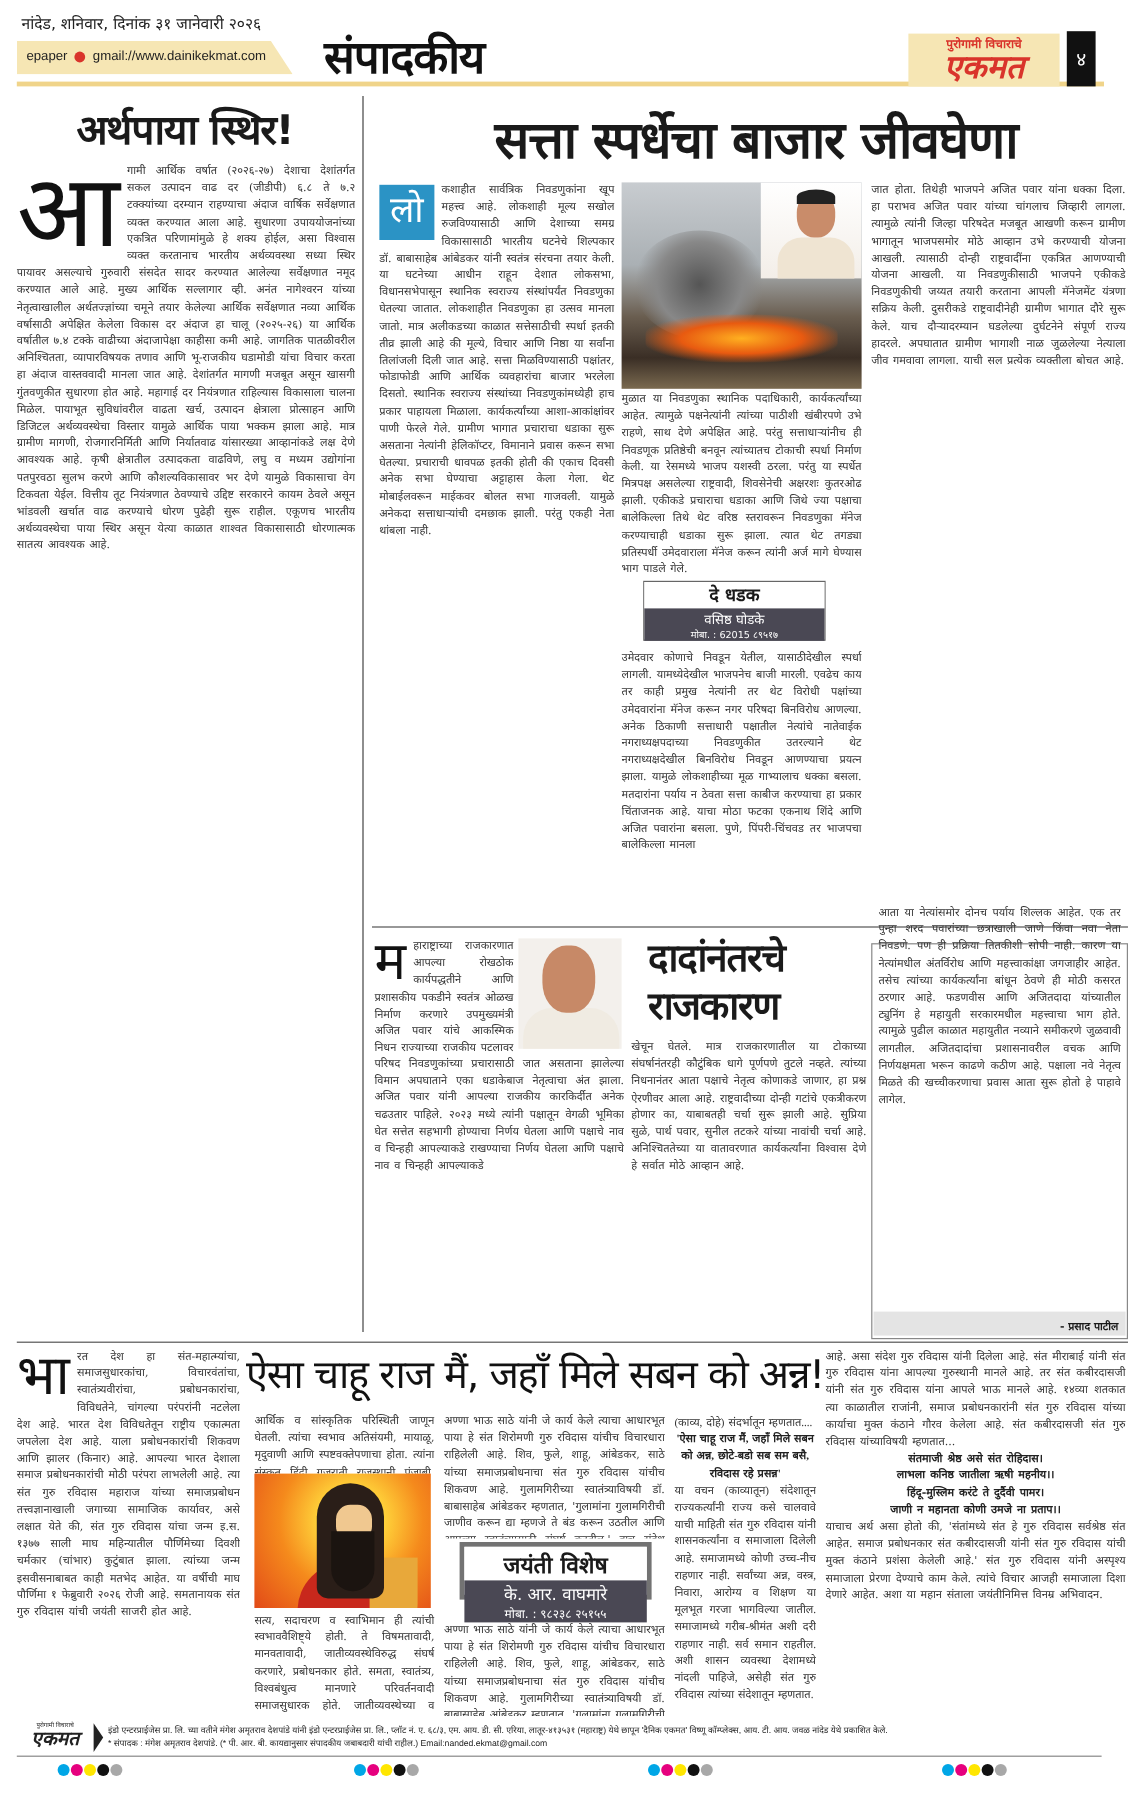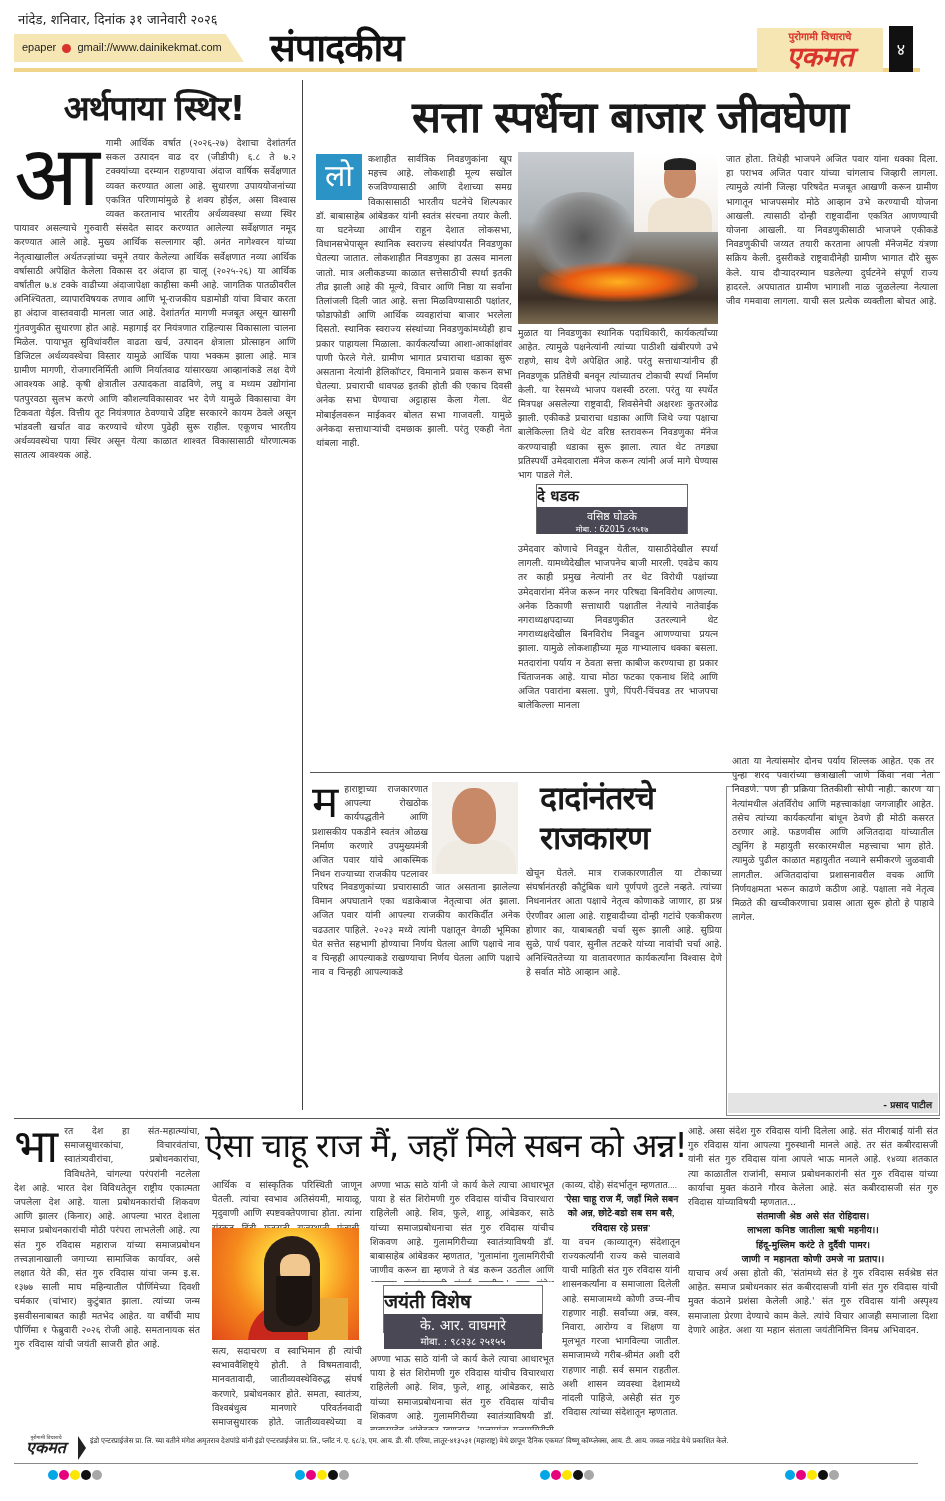--- a/index.html
+++ b/index.html
@@ -23,52 +23,52 @@
   .lede-box { float: left; width: 46px; height: 46px; background: #2b93c5; color: #fff; font-family: "DejaVu Sans", sans-serif; font-size: 30px; text-align: center; line-height: 44px; margin: 2px 6px 2px 0; }
   .main-headline { left: 330px; top: 86px; width: 600px; text-align: center; font-family: "DejaVu Sans", sans-serif; font-weight: bold; font-size: 43px; letter-spacing: -1px; }
   .photo-crash { left: 518px; top: 152px; width: 200px; height: 172px; background: linear-gradient(180deg,#c8ccd0 0%,#aab0b4 40%,#6a5e50 65%,#3a2e25 85%,#7a6a50 100%); overflow: hidden; }
   .photo-crash .smoke { position:absolute; left:10px; top:40px; width:110px; height:90px; border-radius:50%; background:radial-gradient(circle,#555 0%,#888 50%,transparent 75%); }
   .photo-crash .fire { position:absolute; left:20px; top:110px; width:160px; height:40px; border-radius:40%; background:radial-gradient(ellipse,#ffb020 0%,#e85a10 45%,transparent 75%); }
   .photo-inset { position:absolute; right:0; top:0; width:84px; height:80px; background: linear-gradient(180deg,#fff 0%,#f3eee8 100%); }
   .photo-inset .head { position:absolute; left:30px; top:8px; width:32px; height:38px; border-radius:45%; background:#c98c6a; }
   .photo-inset .hair { position:absolute; left:30px; top:6px; width:32px; height:12px; border-radius:50% 50% 0 0; background:#222; }
   .photo-inset .body { position:absolute; left:14px; top:46px; width:64px; height:34px; border-radius:20px 20px 0 0; background:#efe4d2; }
   .byline-box { left: 536px; top: 484px; width: 152px; height: 50px; border: 1px solid #666; }
-  .byline-title { height: 22px; text-align: left; font-family: "DejaVu Sans", sans-serif; font-weight: bold; font-size: 15px; background:#fff; }
+  .byline-title { height: 22px; text-align: center; font-family: "DejaVu Sans", sans-serif; font-weight: bold; font-size: 15px; background:#fff; }
   .byline-band { height: 27px; background: #4a4854; color: #fff; text-align: center; font-family: "DejaVu Sans", sans-serif; }
   .byline-name { font-size: 11px; padding-top: 1px; }
   .byline-phone { font-size: 8px; }
   .hrule { height: 1px; background: #555; }
   
   .ajit-photo { left: 432px; top: 782px; width: 86px; height: 92px; background:#f3f0ec; }
   .ajit-photo .head { position:absolute; left:20px; top:6px; width:44px; height:56px; border-radius:45%; background:#c78967; }
   .ajit-photo .body { position:absolute; left:4px; top:58px; width:80px; height:34px; border-radius:24px 24px 0 0; background:#f0ebe2; }
   .dada-headline { left: 540px; top: 778px; width: 140px; text-align: left; font-family: "DejaVu Sans", sans-serif; font-weight: bold; font-size: 32px; line-height: 40px; letter-spacing: -1px; }
   .boxed-col { left: 726px; top: 786px; width: 214px; height: 330px; border: 1px solid #888; }
   .signoff { left: 728px; top: 1093px; width: 210px; height: 20px; background: #e4e4e4; text-align: right; font-family: "DejaVu Sans", sans-serif; font-size: 9px; font-weight: bold; padding: 5px 6px 0 0; }
   
   .rav-headline { left: 205px; top: 1122px; width: 500px; font-family: "DejaVu Sans", sans-serif; font-size: 33px; letter-spacing: -1px; color:#111; }
   .rav-img { left: 212px; top: 1228px; width: 147px; height: 112px; background: radial-gradient(circle at 55% 35%, #fff8b0 0%, #ffd23a 25%, #f58a1c 55%, #e24a18 100%); overflow: hidden; }
   .rav-img .hair { position:absolute; left:52px; top:8px; width:56px; height:96px; border-radius:30px 30px 10px 10px; background:#2a1e18; }
   .rav-img .face { position:absolute; left:68px; top:26px; width:30px; height:30px; border-radius:40%; background:#f0c890; }
   .rav-img .beard { position:absolute; left:64px; top:48px; width:36px; height:50px; border-radius:0 0 20px 20px; background:#1b1410; }
   .rav-img .robe { position:absolute; left:36px; top:74px; width:100px; height:60px; border-radius:40px 40px 0 0; background:#c8281c; }
   .rav-img .robe2 { position:absolute; left:96px; top:70px; width:40px; height:60px; background:#e8a83a; }
-  .byline2 { left: 383px; top: 1285px; width: 160px; height: 48px; border: 1px solid #737373; }
+  .byline2 { left: 383px; top: 1285px; width: 160px; height: 48px; border: 4px solid #737373; }
   .byline2 .byline-title { height: 28px; font-size: 19px; padding-top: 2px; }
   .byline2 .byline-band { height: 35px; }
   .byline2 .byline-name { font-size: 14px; }
   .byline2 .byline-phone { font-size: 10px; }
   .quote-bold { font-weight: bold; text-align: center; color:#222; }
   
   .footer-logo { left: 16px; top: 1434px; width: 60px; text-align: center; font-family: "DejaVu Sans", sans-serif; color: #222; }
   .footer-logo .t { font-size: 5px; }
   .footer-logo .n { font-size: 16px; font-weight: bold; font-style: italic; line-height: 16px; }
   .footer-arrow { left: 78px; top: 1436px; width: 0; height: 0; border-top: 12px solid transparent; border-bottom: 12px solid transparent; border-left: 8px solid #222; }
-  .footer-text { left: 90px; top: 1436px; width: 840px; font-family: Liberation Serif, serif; font-size: 7.2px; line-height: 11px; color: #222; white-space: nowrap; }
+  .footer-text { left: 90px; top: 1436px; width: 840px; font-family: Liberation Sans, sans-serif; font-size: 7.2px; line-height: 11px; color: #222; white-space: nowrap; }
   .footer-rule { left: 14px; top: 1463px; width: 904px; height: 1px; background: #888; }
   .regmarks { top: 1470px; display: flex; gap: 1px; }
   .regmarks span { width: 10px; height: 10px; border-radius: 50%; display: inline-block; }
 </style>
 </head>
 <body>
 
 <div class="abs masthead-date">नांदेड, शनिवार, दिनांक ३१ जानेवारी २०२६</div>
 <div class="abs masthead-web">
   <span>epaper</span>
@@ -192,20 +192,21 @@
   <span>याचाच अर्थ असा होतो की, 'संतांमध्ये संत हे गुरु रविदास सर्वश्रेष्ठ संत आहेत. समाज प्रबोधनकार संत कबीरदासजी यांनी संत गुरु रविदास यांची मुक्त कंठाने प्रशंसा केलेली आहे.' संत गुरु रविदास यांनी अस्पृश्य समाजाला प्रेरणा देण्याचे काम केले. त्यांचे विचार आजही समाजाला दिशा देणारे आहेत. अशा या महान संताला जयंतीनिमित्त विनम्र अभिवादन.</span>
 </div>
 
 <div class="abs footer-logo">
   <div class="t">पुरोगामी विचाराचे</div>
   <div class="n">एकमत</div>
 </div>
 <div class="abs footer-arrow"></div>
 <div class="abs footer-text">
   <div>इंडो एन्टरप्राईजेस प्रा. लि. च्या वतीने मंगेश अमृतराव देशपांडे यांनी इंडो एन्टरप्राईजेस प्रा. लि., प्लॉट नं. ए. ६८/३, एम. आय. डी. सी. एरिया, लातूर-४१३५३१ (महाराष्ट्र) येथे छापून 'दैनिक एकमत' विष्णू कॉम्प्लेक्स, आय. टी. आय. जवळ नांदेड येथे प्रकाशित केले.</div>
+  <div>* संपादक : मंगेश अमृतराव देशपांडे. (* पी. आर. बी. कायद्यानुसार संपादकीय जबाबदारी यांची राहील.) Email:nanded.ekmat@gmail.com</div>
 </div>
 <div class="abs footer-rule"></div>
 
 <div class="abs regmarks" style="left:48px;">
   <span style="background:#00a6e6"></span>
     <span style="background:#e6007e"></span>
     <span style="background:#ffe600"></span>
     <span style="background:#111"></span>
     <span style="background:#a8a8a8"></span>
 </div>

